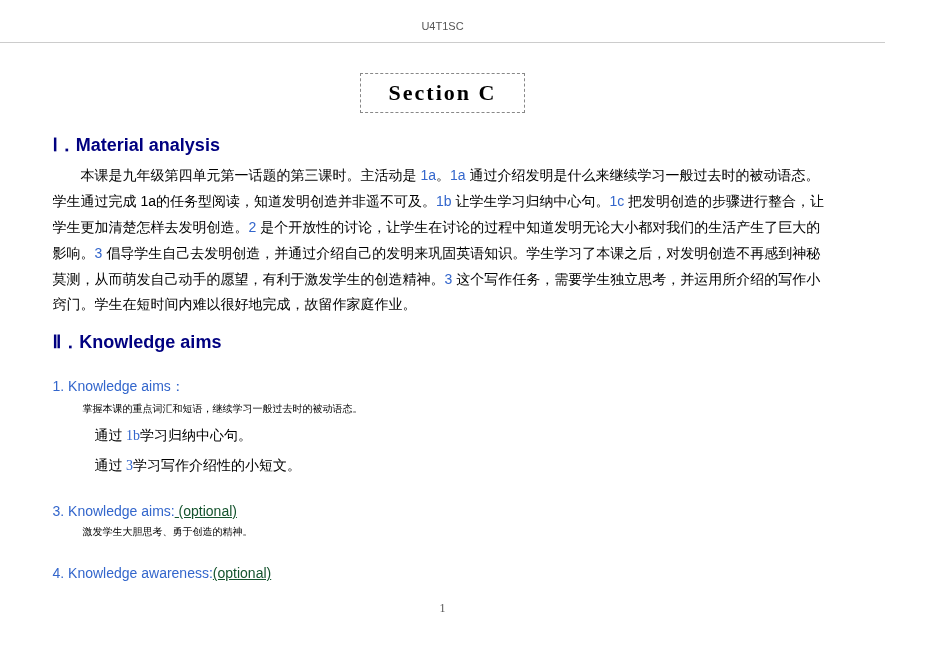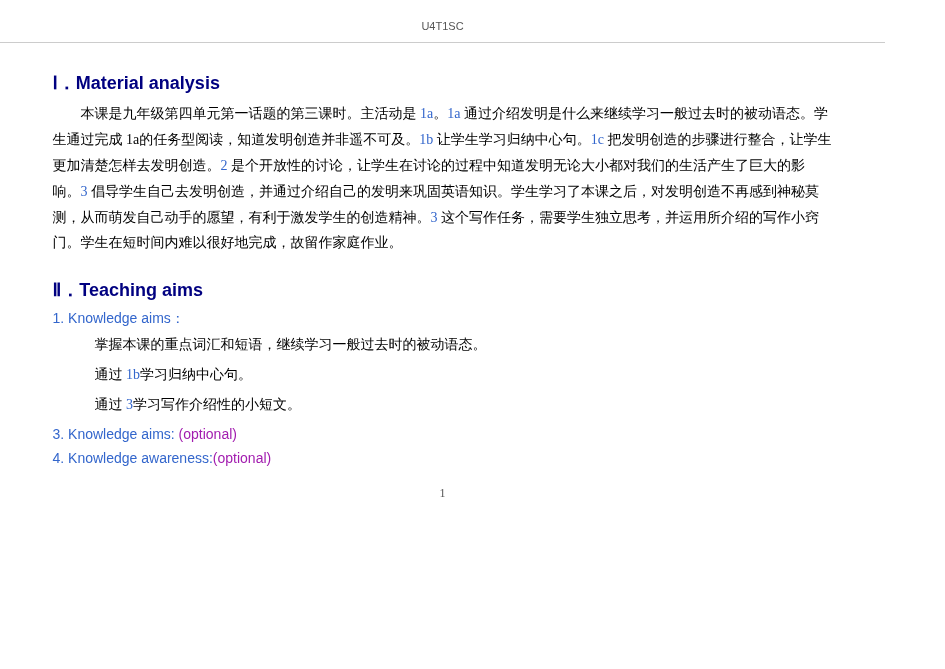--- a/index.html
+++ b/index.html
@@ -71,56 +71,57 @@
       font-family: Arial, "SimHei", sans-serif;
       margin-bottom: 6px;
       margin-top: 8px;
     }
 
     .paragraph-text {
       font-size: 14px;
       color: #000000;
       line-height: 1.85;
       text-indent: 2em;
-      font-family: Liberation Serif, serif;
-      margin-bottom: 22px;
+      font-family: Liberation Sans, sans-serif;
+      margin-bottom: 12px;
     }
 
     .inline-blue {
       color: #3366cc;
     }
 
     .sub-heading-numbered {
       font-size: 14px;
       color: #3366cc;
       font-family: Arial, "SimHei", sans-serif;
-      margin-top: 8px;
+      margin-top: 24px;
       margin-bottom: 4px;
     }
 
     .sub-content {
-      font-size: 14px;
+      font-size: 10px;
       color: #000000;
       line-height: 1.85;
       text-indent: 3em;
       font-family: "SimSun", "宋体", serif;
       margin-bottom: 4px;
     }
 
     .sub-content-indent2 {
       font-size: 14px;
       color: #000000;
       line-height: 1.85;
       text-indent: 3em;
       font-family: Liberation Serif, serif;
       margin-bottom: 4px;
     }
 
     .optional-label {
-      color: #a21caf;
+      color: #14532d;
+      text-decoration: underline;
     }
 
     .page-number {
       text-align: center;
       font-size: 12px;
       color: #555555;
       margin-top: 20px;
       padding-bottom: 20px;
     }
   </style>
@@ -128,46 +129,50 @@
 <body>
 
 <div class="page-container">
 
   <div class="header-area">
     <span class="header-label">U4T1SC</span>
   </div>
 
   <div class="content-area">
 
+    <div class="section-title-container">
+      <div class="section-title-box">Section  C</div>
+    </div>
 
     <div class="section-heading">Ⅰ．Material analysis</div>
 
     <div class="paragraph-text">
       本课是九年级第四单元第一话题的第三课时。主活动是 <span class="inline-blue">1a</span>。<span class="inline-blue">1a</span>  通过介绍发明是什么来继续学习一般过去时的被动语态。学生通过完成 1a的任务型阅读，知道发明创造并非遥不可及。<span class="inline-blue">1b</span> 让学生学习归纳中心句。<span class="inline-blue">1c</span> 把发明创造的步骤进行整合，让学生更加清楚怎样去发明创造。<span class="inline-blue">2</span> 是个开放性的讨论，让学生在讨论的过程中知道发明无论大小都对我们的生活产生了巨大的影响。<span class="inline-blue">3</span>  倡导学生自己去发明创造，并通过介绍自己的发明来巩固英语知识。学生学习了本课之后，对发明创造不再感到神秘莫测，从而萌发自己动手的愿望，有利于激发学生的创造精神。<span class="inline-blue">3</span> 这个写作任务，需要学生独立思考，并运用所介绍的写作小窍门。学生在短时间内难以很好地完成，故留作家庭作业。
     </div>
 
-    <div class="section-heading">Ⅱ．Teaching aims</div>
+    <div class="section-heading">Ⅱ．Knowledge aims</div>
 
     <div class="sub-heading-numbered">
       <span>1.</span>
       <span>Knowledge aims</span><span>：</span>
     </div>
     <div class="sub-content">掌握本课的重点词汇和短语，继续学习一般过去时的被动语态。</div>
 
     <div class="sub-content-indent2">
       通过 <span class="inline-blue">1b</span>学习归纳中心句。
     </div>
     <div class="sub-content-indent2">
       通过 <span class="inline-blue">3</span>学习写作介绍性的小短文。
     </div>
 
     <div class="sub-heading-numbered">
       <span>3.</span>
       <span>Knowledge aims:</span><span class="optional-label"> (optional)</span>
     </div>
+    <div class="sub-content">激发学生大胆思考、勇于创造的精神。</div>
 
     <div class="sub-heading-numbered">
       <span>4.</span>
       <span>Knowledge  awareness:</span><span class="optional-label">(optional)</span>
     </div>
 
     <div class="page-number">1</div>
 
   </div>
 </div>

